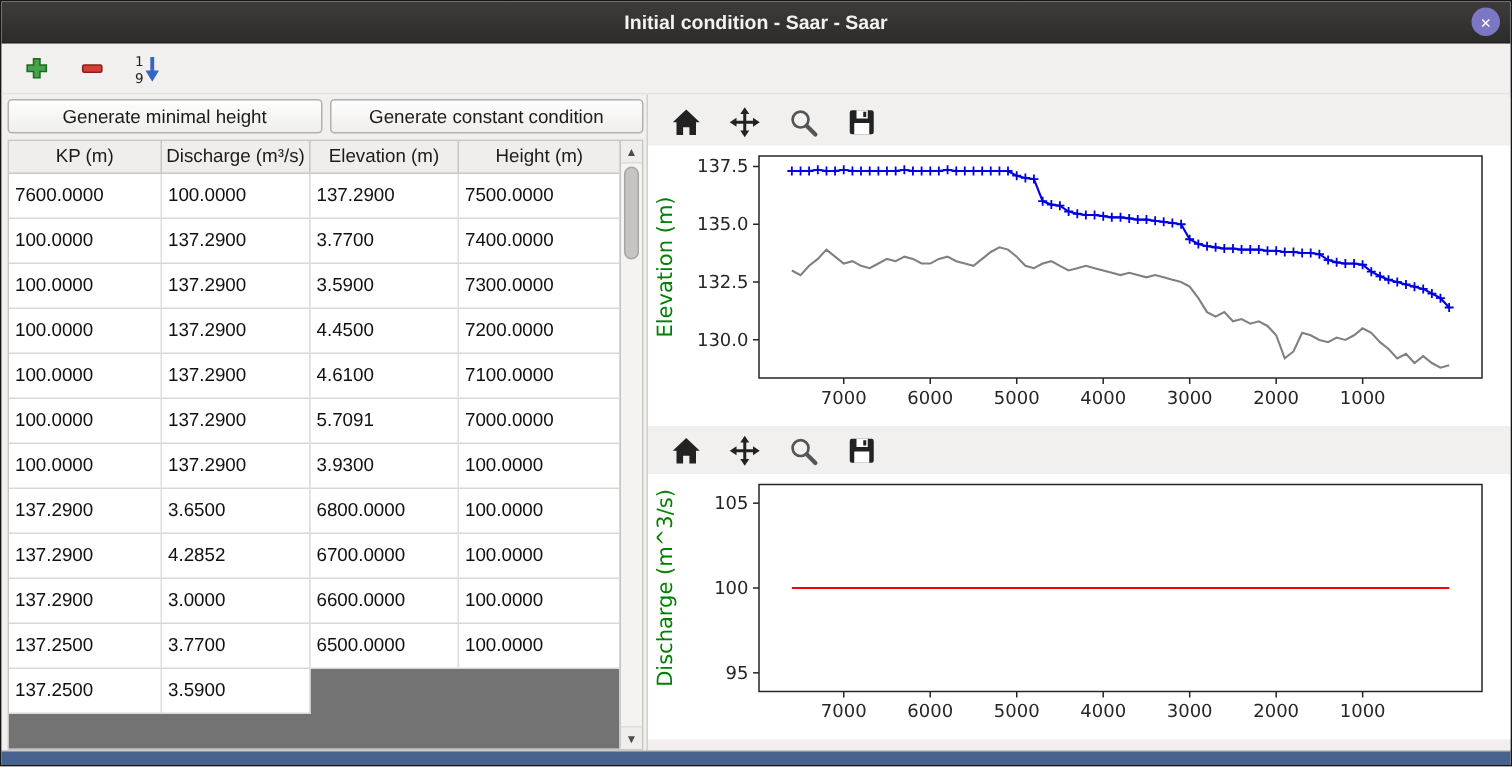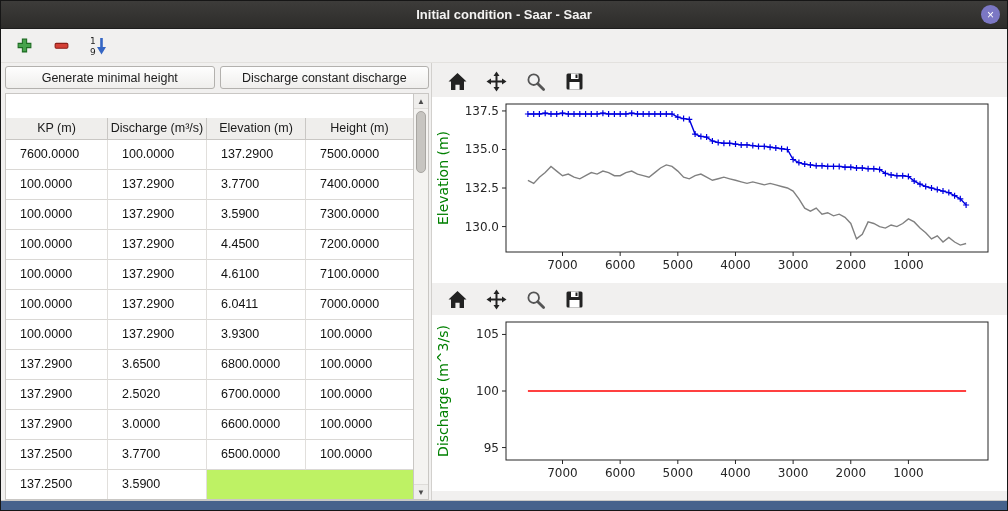--- a/index.html
+++ b/index.html
@@ -8,23 +8,23 @@
   .titlebar{flex:none;height:28px;background:linear-gradient(#3d3c3a,#2d2c2a);border-bottom:1px solid #1d1d1d;display:flex;align-items:center;justify-content:center;position:relative;}
   .title{color:#f4f3f2;font-size:13px;font-weight:bold;}
   .close-btn{position:absolute;right:7px;top:4px;width:19px;height:19px;border-radius:50%;background:#7b77c4;color:#ffffff;display:flex;align-items:center;justify-content:center;font-size:12px;line-height:1;cursor:pointer;}
   .app-toolbar{flex:none;height:34px;display:flex;align-items:center;gap:11px;padding:0 10px;background:#f1f0ef;border-bottom:1px solid #e3e1de;}
   .tool-btn{width:26px;height:26px;display:flex;align-items:center;justify-content:center;background:transparent;border:none;padding:0;cursor:pointer;}
   .main{flex:1;display:flex;min-height:0;background:#f1f0ef;}
   .table-panel{flex:none;width:431px;padding:3px 2px 0 4px;display:flex;flex-direction:column;border-right:1px solid #d2d0cd;}
   .gen-buttons{flex:none;display:flex;gap:5px;margin-bottom:4px;}
   .gen-btn{flex:1;height:23px;background:linear-gradient(#fefefe,#efeeec);border:1px solid #b3b1ae;border-radius:3px;font-size:12.5px;color:#1b1b1b;display:flex;align-items:center;justify-content:center;cursor:pointer;font-family:"Liberation Sans",sans-serif;}
   .table-wrap{flex:1;display:flex;border:1px solid #c9c7c4;background:#ffffff;min-height:0;}
-  .grid-table{flex:1;display:grid;grid-template-columns:102px 99px 99px 1fr;align-content:start;background:#bef264;overflow:hidden;margin-top:24px;}
+  .grid-table{flex:1;display:grid;grid-template-columns:102px 99px 99px 1fr;align-content:start;background:#737373;overflow:hidden;}
   .th{height:22px;line-height:21px;text-align:center;background:#efeeec;border-right:1px solid #c9c7c4;border-bottom:1px solid #c9c7c4;font-size:12.5px;color:#1b1b1b;}
-  .td{height:30px;line-height:29px;padding-left:14px;font-size:12.5px;color:#111;background:#fff;border-right:1px solid #e1dfdc;border-bottom:1px solid #dad8d5;white-space:nowrap;overflow:hidden;}
+  .td{height:30px;line-height:29px;padding-left:4px;font-size:12.5px;color:#111;background:#fff;border-right:1px solid #e1dfdc;border-bottom:1px solid #dad8d5;white-space:nowrap;overflow:hidden;}
   .grid-table > :nth-child(4n){border-right:none;}
   .vscroll{flex:none;width:15px;border-left:1px solid #c9c7c4;background:#f4f3f1;display:flex;flex-direction:column;}
   .scroll-arrow{flex:none;height:15px;display:flex;align-items:center;justify-content:center;font-size:8px;color:#4c4c4c;background:#efeeec;cursor:pointer;}
   .scroll-arrow.up{border-bottom:1px solid #dedcd9;}
   .scroll-arrow.down{border-top:1px solid #dedcd9;}
   .scroll-track{flex:1;position:relative;}
   .scroll-thumb{position:absolute;top:2px;left:2px;right:2px;height:62px;background:#c7c5c1;border:1px solid #a8a6a2;border-radius:6px;cursor:grab;}
   .plots-panel{flex:1;display:flex;flex-direction:column;min-width:0;padding-top:2px;}
   .mpl-toolbar{flex:none;height:32px;display:flex;align-items:center;gap:13px;padding:0 12px;background:#f1f0ef;}
   .figure{flex:none;background:#ffffff;}
@@ -63,21 +63,21 @@
         <polygon points="9,12 18,12 13.5,19.5" fill="#3566c4"></polygon>
       </svg>
     </button>
   </div>
 
   <div class="main">
 
     <div class="table-panel">
       <div class="gen-buttons">
         <button class="gen-btn">Generate minimal height</button>
-        <button class="gen-btn">Discharge constant discharge</button>
+        <button class="gen-btn">Generate constant condition</button>
       </div>
       <div class="table-wrap">
         <div class="grid-table" id="grid-table">
             <div class="th">KP (m)</div>
             <div class="th">Discharge (m³/s)</div>
             <div class="th">Elevation (m)</div>
             <div class="th">Height (m)</div>
             <div class="td">7600.0000</div>
             <div class="td">100.0000</div>
             <div class="td">137.2900</div>
@@ -93,32 +93,32 @@
             <div class="td">100.0000</div>
             <div class="td">137.2900</div>
             <div class="td">4.4500</div>
             <div class="td">7200.0000</div>
             <div class="td">100.0000</div>
             <div class="td">137.2900</div>
             <div class="td">4.6100</div>
             <div class="td">7100.0000</div>
             <div class="td">100.0000</div>
             <div class="td">137.2900</div>
-            <div class="td">6.0411</div>
+            <div class="td">5.7091</div>
             <div class="td">7000.0000</div>
             <div class="td">100.0000</div>
             <div class="td">137.2900</div>
             <div class="td">3.9300</div>
             <div class="td">100.0000</div>
             <div class="td">137.2900</div>
             <div class="td">3.6500</div>
             <div class="td">6800.0000</div>
             <div class="td">100.0000</div>
             <div class="td">137.2900</div>
-            <div class="td">2.5020</div>
+            <div class="td">4.2852</div>
             <div class="td">6700.0000</div>
             <div class="td">100.0000</div>
             <div class="td">137.2900</div>
             <div class="td">3.0000</div>
             <div class="td">6600.0000</div>
             <div class="td">100.0000</div>
             <div class="td">137.2500</div>
             <div class="td">3.7700</div>
             <div class="td">6500.0000</div>
             <div class="td">100.0000</div>

